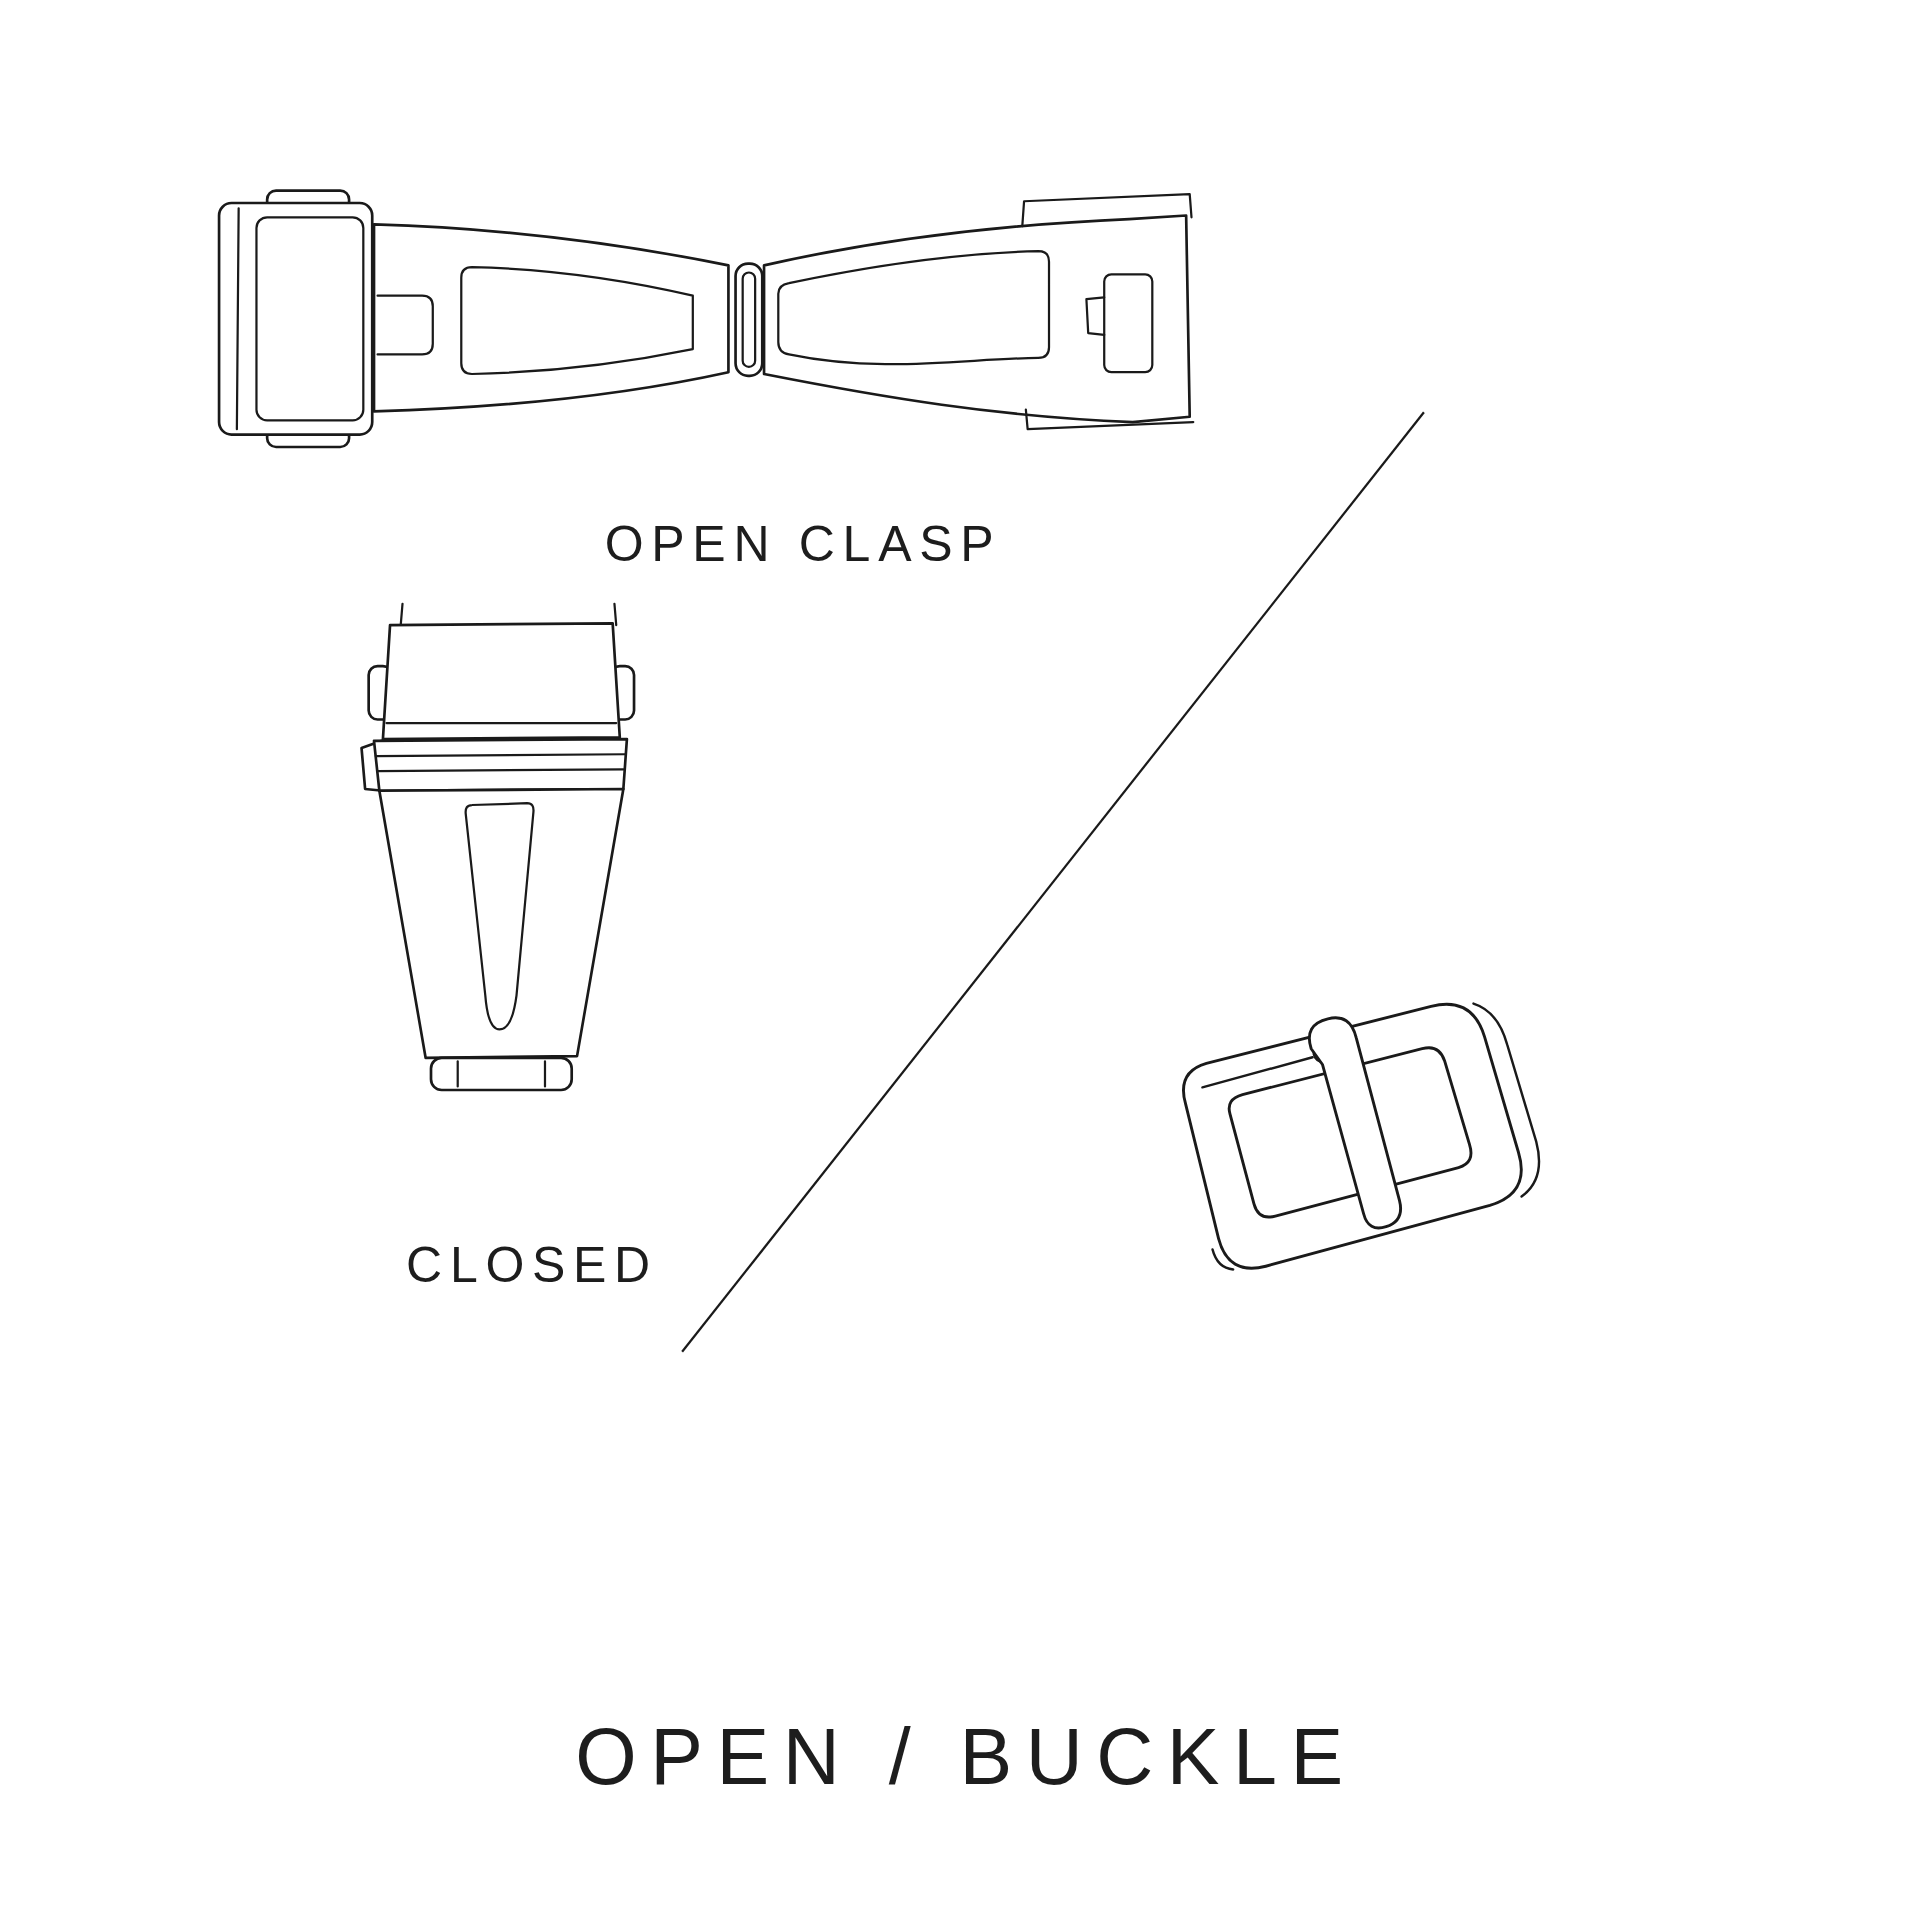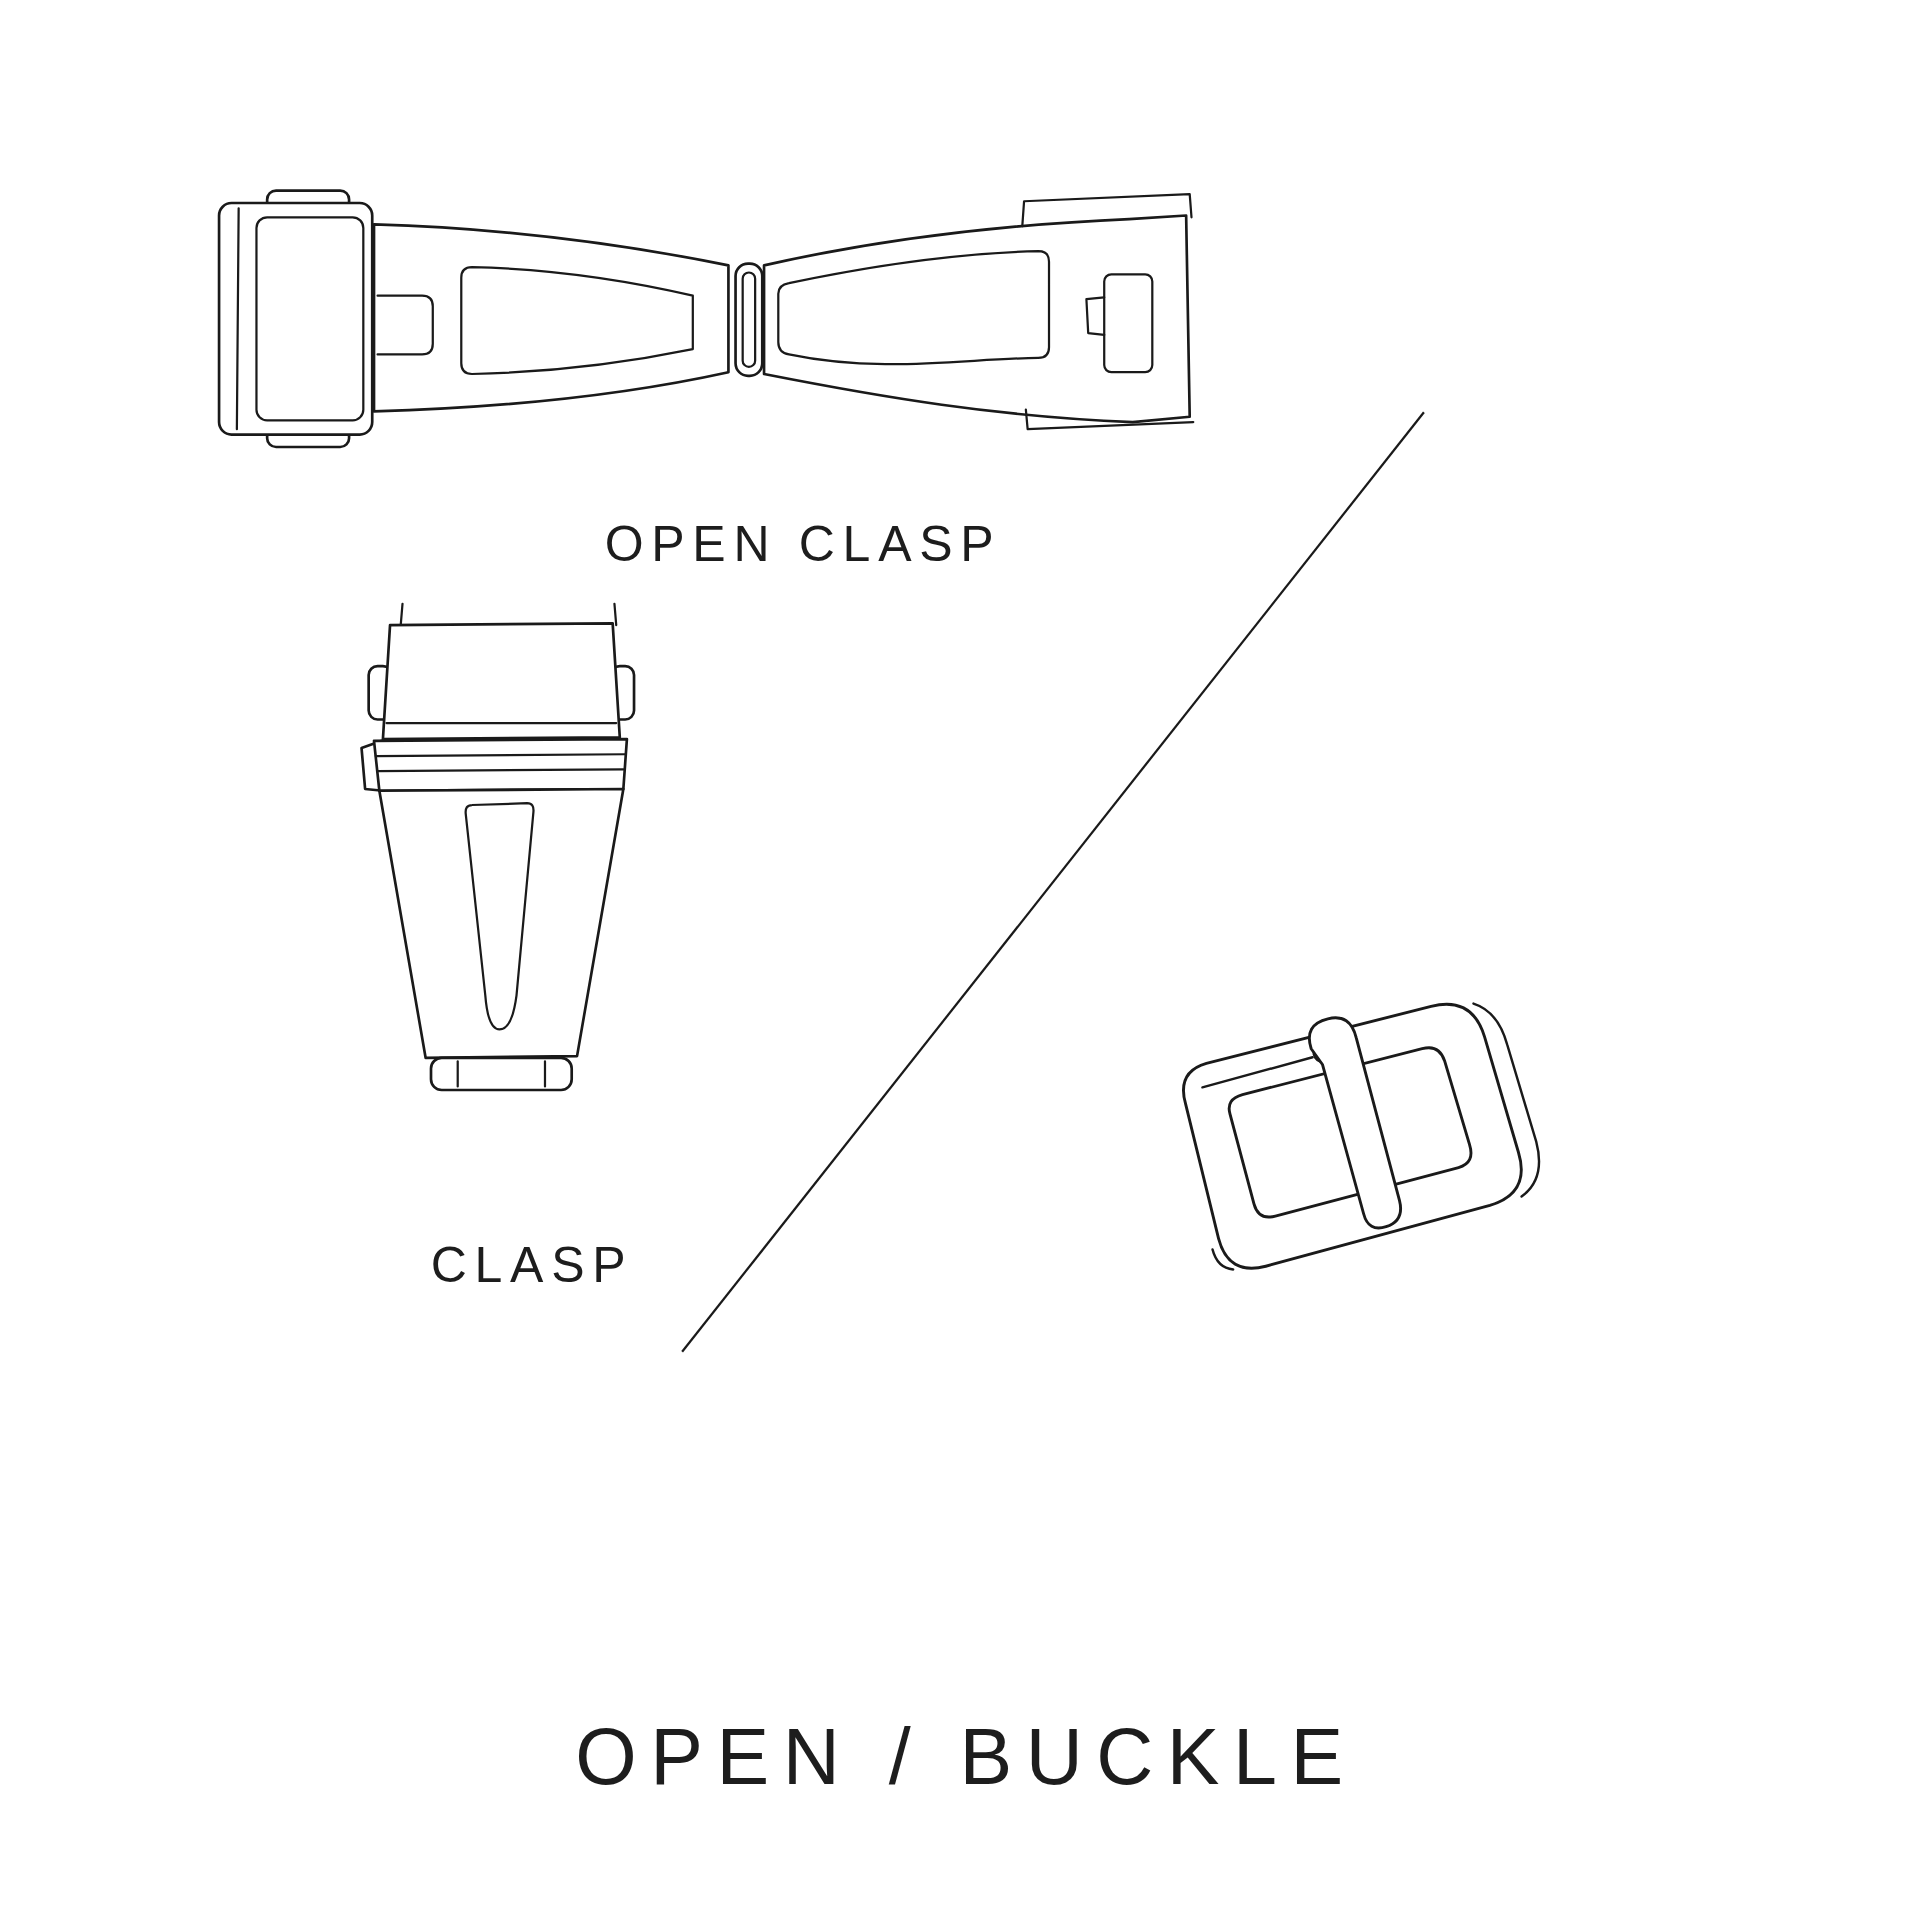--- a/index.html
+++ b/index.html
@@ -125,17 +125,17 @@
 
       <line class="ln-thin" x1="52" y1="58" x2="170" y2="45"></line>
       <circle class="ln" cx="181" cy="42" r="9"></circle>
 
       <path class="ln" d="M 170,36 Q 166,10 192,8 Q 216,6 218,32 L 236,206 Q 238,228 218,231 Q 199,234 197,214 L 179,54 Z"></path>
     </g>
   </svg>
 
   <div class="label caption" style="left:803px; top:515px;">OPEN CLASP</div>
 
-  <div class="label caption" style="left:532px; top:1236px;">CLASP</div>
+  <div class="label caption" style="left:532px; top:1236px;">CLOSED</div>
 
   <div class="label title" style="left:966px; top:1711px;">OPEN / BUCKLE</div>
 </div>
 
 
 </body></html>

